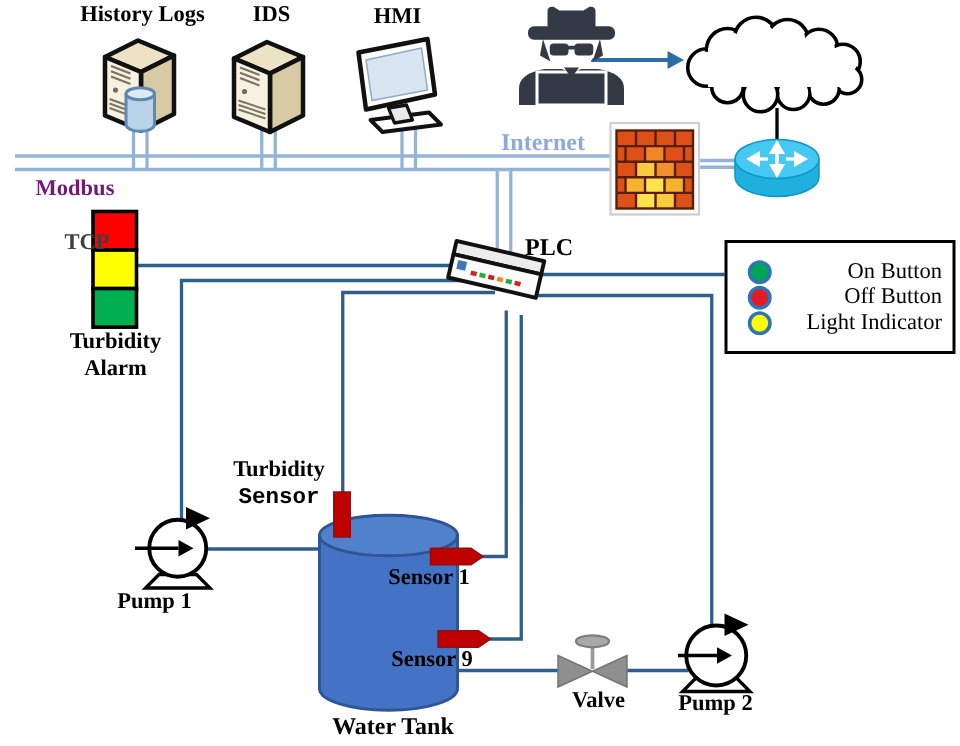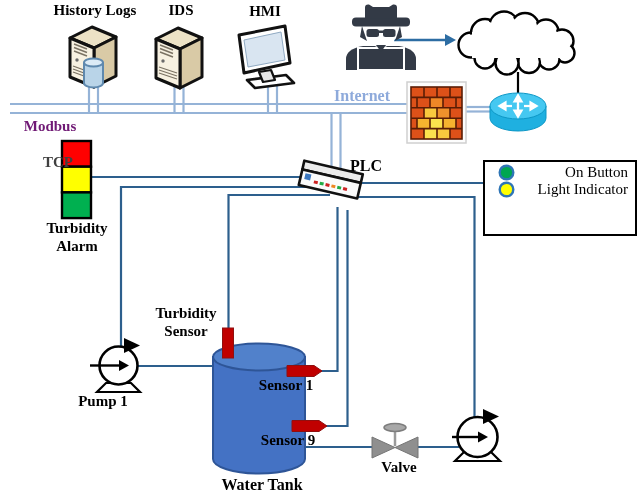--- a/index.html
+++ b/index.html
@@ -12,30 +12,30 @@
   .l-ids{left:148px;top:2px;width:66px;}
   .l-hmi{left:232px;top:3px;width:66px;}
   .l-internet{left:468px;top:36px;width:100px;font-size:15.5px;}
   .l-ethernet{left:316px;top:87px;width:92px;color:#8eaadb;font-size:16px;}
   .l-modbus1{left:16px;top:118px;width:68px;color:#701a75;}
   .l-modbus2{left:0;top:154px;width:68px;color:#404040;padding-left:24px;}
   .l-plc{left:336px;top:157px;width:60px;font-size:16px;}
   .l-alarm1{left:26px;top:220px;width:102px;}
   .l-alarm2{left:26px;top:238px;width:102px;}
   .l-tsensor1{left:134px;top:305px;width:104px;}
-  .l-tsensor2{left:134px;top:323px;width:104px;}
+  .l-tsensor2{left:134px;top:323px;width:104px;font-family:Liberation Mono, monospace;}
   .l-sensor1{left:248px;top:377px;width:76px;}
   .l-sensor2{left:250px;top:432px;width:76px;}
   .l-watertank{left:198px;top:476px;width:128px;font-size:16px;}
   .l-pump1{left:64px;top:393px;width:78px;}
   .l-pump2{left:437px;top:461px;width:80px;}
   .l-valve{left:366px;top:459px;width:66px;}
   .legend{position:absolute;left:483px;top:160px;width:154px;height:76px;border:2.5px solid #000;
           background:#fff;box-sizing:border-box;display:flex;flex-direction:column;
-          justify-content:flex-start;padding:2px 7px 2px 13px;}
+          justify-content:center;padding:2px 7px 2px 13px;}
   .legend-row{display:flex;align-items:center;gap:6px;}
   .legend-label{flex:1;text-align:right;font-size:15px;font-weight:normal;color:#000;}
 </style>
 </head>
 <body>
 
 <div class="canvas">
 
 <svg class="layer" width="640" height="497" viewBox="0 0 640 497">
 
@@ -274,30 +274,37 @@
 <div class="lbl l-modbus2">TCP</div>
 <div class="lbl l-plc">PLC</div>
 <div class="lbl l-alarm1">Turbidity</div>
 <div class="lbl l-alarm2">Alarm</div>
 <div class="lbl l-tsensor1">Turbidity</div>
 <div class="lbl l-tsensor2">Sensor</div>
 <div class="lbl l-sensor1">Sensor 1</div>
 <div class="lbl l-sensor2">Sensor 9</div>
 <div class="lbl l-watertank">Water Tank</div>
 <div class="lbl l-pump1">Pump 1</div>
+<div class="lbl l-pump2">Pump 2</div>
 <div class="lbl l-valve">Valve</div>
 
 <div class="legend">
   <div class="legend-row">
     <svg width="17" height="17" viewBox="0 0 17 17">
       <circle cx="8.5" cy="8.5" r="6.8" stroke="#2e75b6" stroke-width="2.4" fill="#00a651"></circle>
     </svg>
     <span class="legend-label">On Button</span>
   </div>
   <div class="legend-row">
     <svg width="17" height="17" viewBox="0 0 17 17">
+      <circle cx="8.5" cy="8.5" r="6.8" stroke="#2e75b6" stroke-width="2.4" fill="#e31b23"></circle>
+    </svg>
+    <span class="legend-label">Off Button</span>
+  </div>
+  <div class="legend-row">
+    <svg width="17" height="17" viewBox="0 0 17 17">
       <circle cx="8.5" cy="8.5" r="6.8" stroke="#2e75b6" stroke-width="2.4" fill="#ffff00"></circle>
     </svg>
     <span class="legend-label">Light Indicator</span>
   </div>
 </div>
 
 </div>
 
 </body></html>

